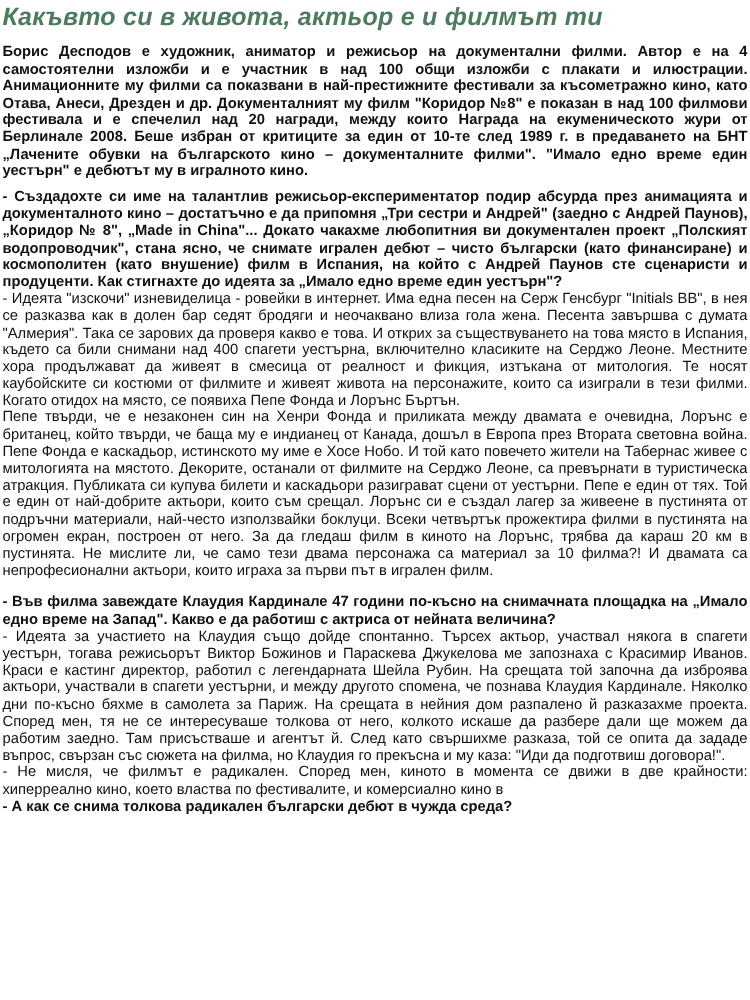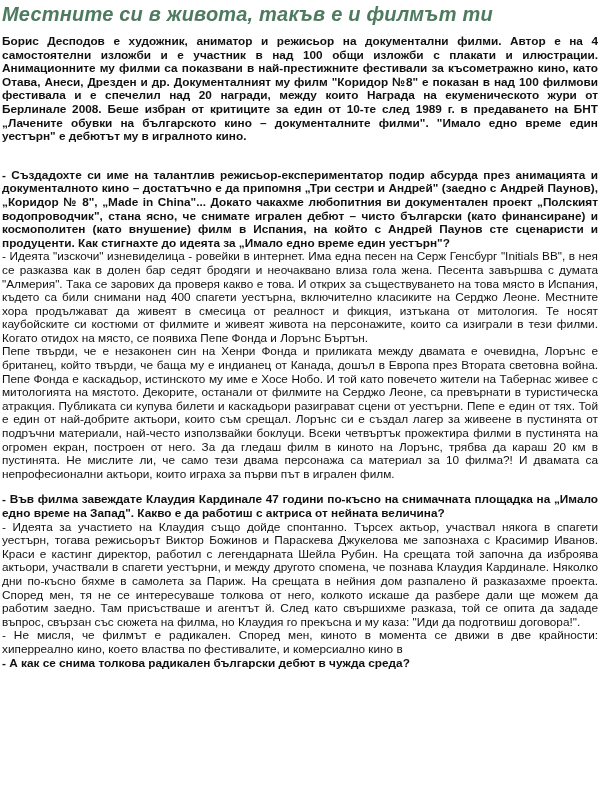--- a/index.html
+++ b/index.html
@@ -29,28 +29,28 @@
     text-align: justify;
     font-size: 11.8px;
     line-height: 13.6px;
     color: #111111;
   }
   .para.intro,
   .para.question {
     font-weight: bold;
   }
   .para.intro {
-    margin-bottom: 25px;
+    margin-bottom: 7px;
   }
 </style>
 </head>
 <body>
 
 <div class="page">
-  <h1 class="title" style="color: rgb(78, 123, 96);">Местните си в живота, такъв е и филмът ти</h1>
+  <h1 class="title" style="color: rgb(78, 123, 96);">Какъвто си в живота, актьор е и филмът ти</h1>
   <div>
       <p class="para intro" style="color: rgb(17, 17, 17);">Борис Десподов е художник, аниматор и режисьор на документални филми. Автор е на 4 самостоятелни изложби и е участник в над 100 общи изложби с плакати и илюстрации. Анимационните му филми са показвани в най-престижните фестивали за късометражно кино, като Отава, Анеси, Дрезден и др. Документалният му филм "Коридор №8" е показан в над 100 филмови фестивала и е спечелил над 20 награди, между които Награда на екуменическото жури от Берлинале 2008. Беше избран от критиците за един от 10-те след 1989 г. в предаването на БНТ „Лачените обувки на българското кино – документалните филми". "Имало едно време един уестърн" е дебютът му в игралното кино.</p>
       <p class="para question" style="color: rgb(17, 17, 17);">- Създадохте си име на талантлив режисьор-експериментатор подир абсурда през анимацията и документалното кино – достатъчно е да припомня „Три сестри и Андрей" (заедно с Андрей Паунов), „Коридор № 8", „Made in China"... Докато чакахме любопитния ви документален проект „Полският водопроводчик", стана ясно, че снимате игрален дебют – чисто български (като финансиране) и космополитен (като внушение) филм в Испания, на който с Андрей Паунов сте сценаристи и продуценти. Как стигнахте до идеята за „Имало едно време един уестърн"?</p>
       <p class="para answer" style="color: rgb(17, 17, 17);">- Идеята "изскочи" изневиделица - ровейки в интернет. Има една песен на Серж Генсбург "Initials BB", в нея се разказва как в долен бар седят бродяги и неочаквано влиза гола жена. Песента завършва с думата "Алмерия". Така се зарових да проверя какво е това. И открих за съществуването на това място в Испания, където са били снимани над 400 спагети уестърна, включително класиките на Серджо Леоне. Местните хора продължават да живеят в смесица от реалност и фикция, изтъкана от митология. Те носят каубойските си костюми от филмите и живеят живота на персонажите, които са изиграли в тези филми. Когато отидох на място, се появиха Пепе Фонда и Лорънс Бъртън.</p>
       <p class="para answer" style="color: rgb(17, 17, 17);">Пепе твърди, че е незаконен син на Хенри Фонда и приликата между двамата е очевидна, Лорънс е британец, който твърди, че баща му е индианец от Канада, дошъл в Европа през Втората световна война. Пепе Фонда е каскадьор, истинското му име е Хосе Нобо. И той като повечето жители на Табернас живее с митологията на мястото. Декорите, останали от филмите на Серджо Леоне, са превърнати в туристическа атракция. Публиката си купува билети и каскадьори разиграват сцени от уестърни. Пепе е един от тях. Той е един от най-добрите актьори, които съм срещал. Лорънс си е създал лагер за живеене в пустинята от подръчни материали, най-често използвайки боклуци. Всеки четвъртък прожектира филми в пустинята на огромен екран, построен от него. За да гледаш филм в киното на Лорънс, трябва да караш 20 км в пустинята. Не мислите ли, че само тези двама персонажа са материал за 10 филма?! И двамата са непрофесионални актьори, които играха за първи път в игрален филм.</p>
       <p class="para question" style="color: rgb(17, 17, 17); margin-top: 12px;">- Във филма завеждате Клаудия Кардинале 47 години по-късно на снимачната площадка на „Имало едно време на Запад". Какво е да работиш с актриса от нейната величина?</p>
       <p class="para answer" style="color: rgb(17, 17, 17);">- Идеята за участието на Клаудия също дойде спонтанно. Търсех актьор, участвал някога в спагети уестърн, тогава режисьорът Виктор Божинов и Параскева Джукелова ме запознаха с Красимир Иванов. Краси е кастинг директор, работил с легендарната Шейла Рубин. На срещата той започна да изброява актьори, участвали в спагети уестърни, и между другото спомена, че познава Клаудия Кардинале. Няколко дни по-късно бяхме в самолета за Париж. На срещата в нейния дом разпалено й разказахме проекта. Според мен, тя не се интересуваше толкова от него, колкото искаше да разбере дали ще можем да работим заедно. Там присъстваше и агентът й. След като свършихме разказа, той се опита да зададе въпрос, свързан със сюжета на филма, но Клаудия го прекъсна и му каза: "Иди да подготвиш договора!".</p>
       <p class="para answer" style="color: rgb(17, 17, 17);">- Не мисля, че филмът е радикален. Според мен, киното в момента се движи в две крайности: хиперреално кино, което властва по фестивалите, и комерсиално кино в</p>
       <p class="para question" style="color: rgb(17, 17, 17);">- А как се снима толкова радикален български дебют в чужда среда?</p>
     </div>

